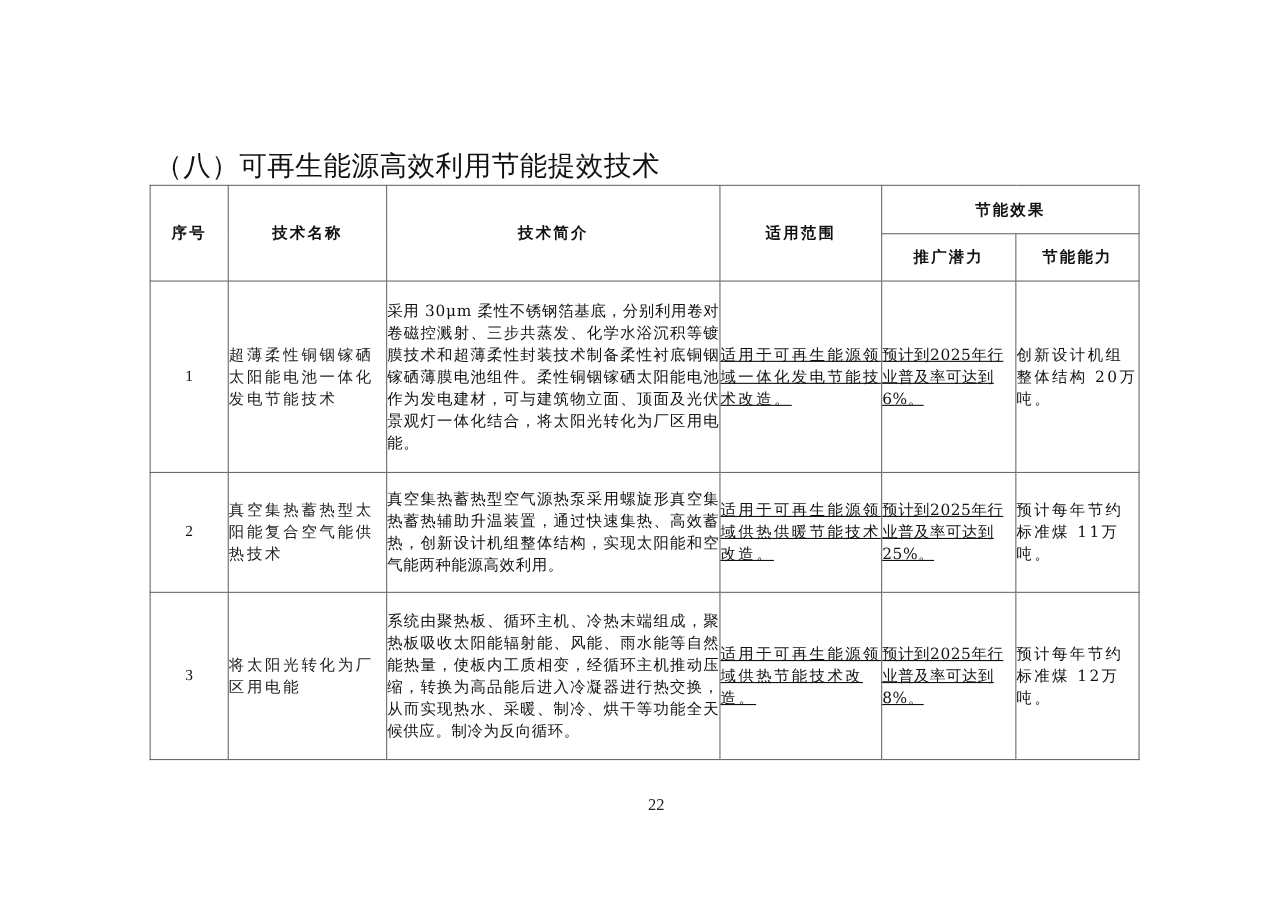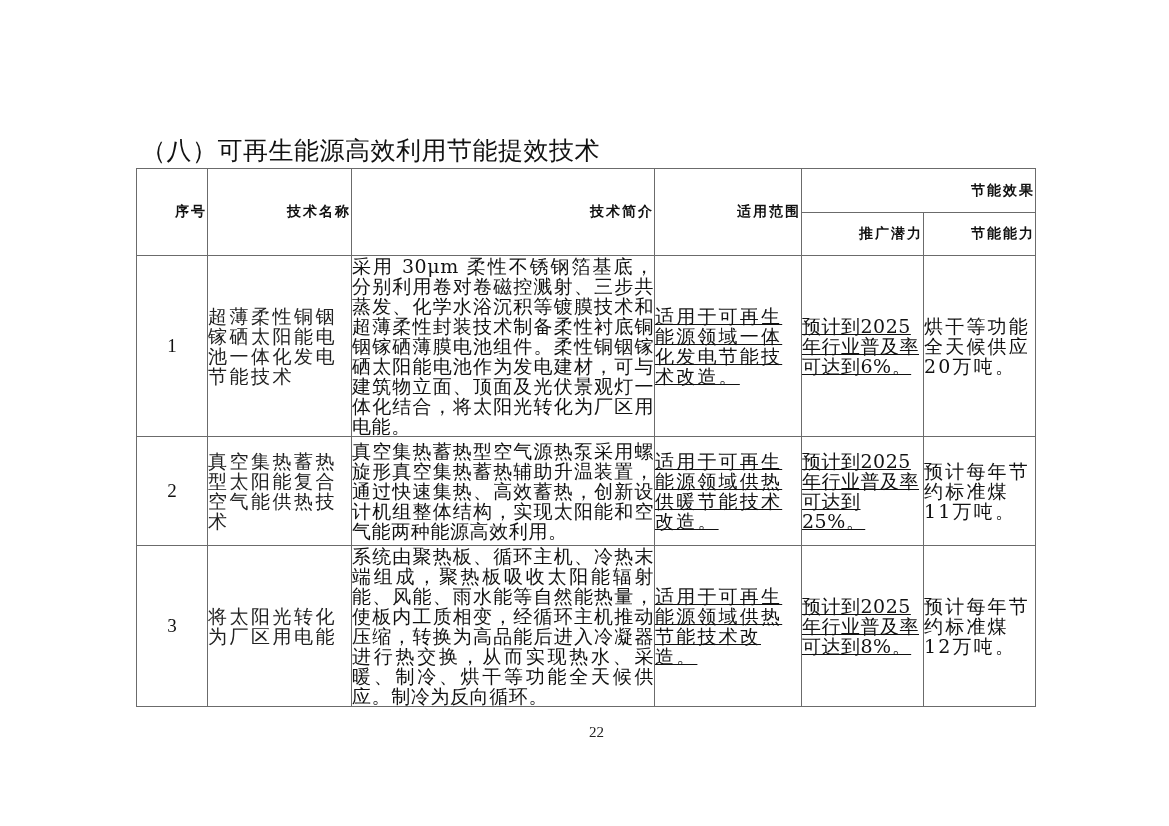--- a/index.html
+++ b/index.html
@@ -4,22 +4,22 @@
 <style>
   html, body { margin: 0; padding: 0; background: #ffffff; }
   body { width: 1169px; height: 826px; position: relative; overflow: hidden;
          font-family: "DejaVu Serif", "Liberation Serif", serif; color: #111; }
   .section-title { position: absolute; left: 141px; top: 134px; font-size: 25px;
          font-family: "DejaVu Sans", "Liberation Sans", sans-serif; letter-spacing: 0.5px; color: #111; }
   table.main { position: absolute; left: 136px; top: 168px; width: 899px;
          border-collapse: collapse; table-layout: fixed; }
   table.main td, table.main th { border: 1px solid #6b6b6b; padding: 0; }
   th { font-family: "DejaVu Sans", "Liberation Sans", sans-serif; font-weight: bold;
-       font-size: 14px; text-align: right; vertical-align: middle; letter-spacing: 2px; }
-  td { font-size: 19px; line-height: 20px; vertical-align: middle; }
+       font-size: 14px; text-align: center; vertical-align: middle; letter-spacing: 2px; }
+  td { font-size: 14px; line-height: 20px; vertical-align: middle; }
   td.num { text-align: center; font-family: "Liberation Serif", serif; }
   td.name { padding: 0 6px 0 9px; letter-spacing: 2.5px; color: #222; margin-left: 36px; }
   td.desc { padding: 0 5px 0 8px; text-align: justify; letter-spacing: 0.6px; }
   td.scope { padding: 0 6px 0 8px; letter-spacing: 2.2px; text-decoration: underline; }
   td.pot { padding: 0 5px 0 8px; letter-spacing: 0.5px; text-decoration: underline; }
   td.cap { padding: 0 5px 0 9px; letter-spacing: 2.2px; }
   .page-number { position: absolute; left: 0; width: 1169px; top: 724px; text-align: center;
          font-family: "Liberation Serif", serif; font-size: 15px; color: #222; padding-left: 12px; }
 </style>
 </head>
@@ -48,21 +48,21 @@
     <th>推广潜力</th>
     <th>节能能力</th>
   </tr>
 
   <tr style="height:174px">
     <td class="num">1</td>
     <td class="name">超薄柔性铜铟镓硒太阳能电池一体化发电节能技术</td>
     <td class="desc">采用 30μm 柔性不锈钢箔基底，分别利用卷对卷磁控溅射、三步共蒸发、化学水浴沉积等镀膜技术和超薄柔性封装技术制备柔性衬底铜铟镓硒薄膜电池组件。柔性铜铟镓硒太阳能电池作为发电建材，可与建筑物立面、顶面及光伏景观灯一体化结合，将太阳光转化为厂区用电能。</td>
     <td class="scope">适用于可再生能源领域一体化发电节能技术改造。</td>
     <td class="pot">预计到2025年行业普及率可达到6%。</td>
-    <td class="cap">烘干等功能全天候供应 20万吨。</td>
+    <td class="cap">创新设计机组整体结构 20万吨。</td>
   </tr>
 
   <tr style="height:109px">
     <td class="num">2</td>
     <td class="name">真空集热蓄热型太阳能复合空气能供热技术</td>
     <td class="desc">真空集热蓄热型空气源热泵采用螺旋形真空集热蓄热辅助升温装置，通过快速集热、高效蓄热，创新设计机组整体结构，实现太阳能和空气能两种能源高效利用。</td>
     <td class="scope">适用于可再生能源领域供热供暖节能技术改造。</td>
     <td class="pot">预计到2025年行业普及率可达到25%。</td>
     <td class="cap">预计每年节约标准煤 11万吨。</td>
   </tr>

